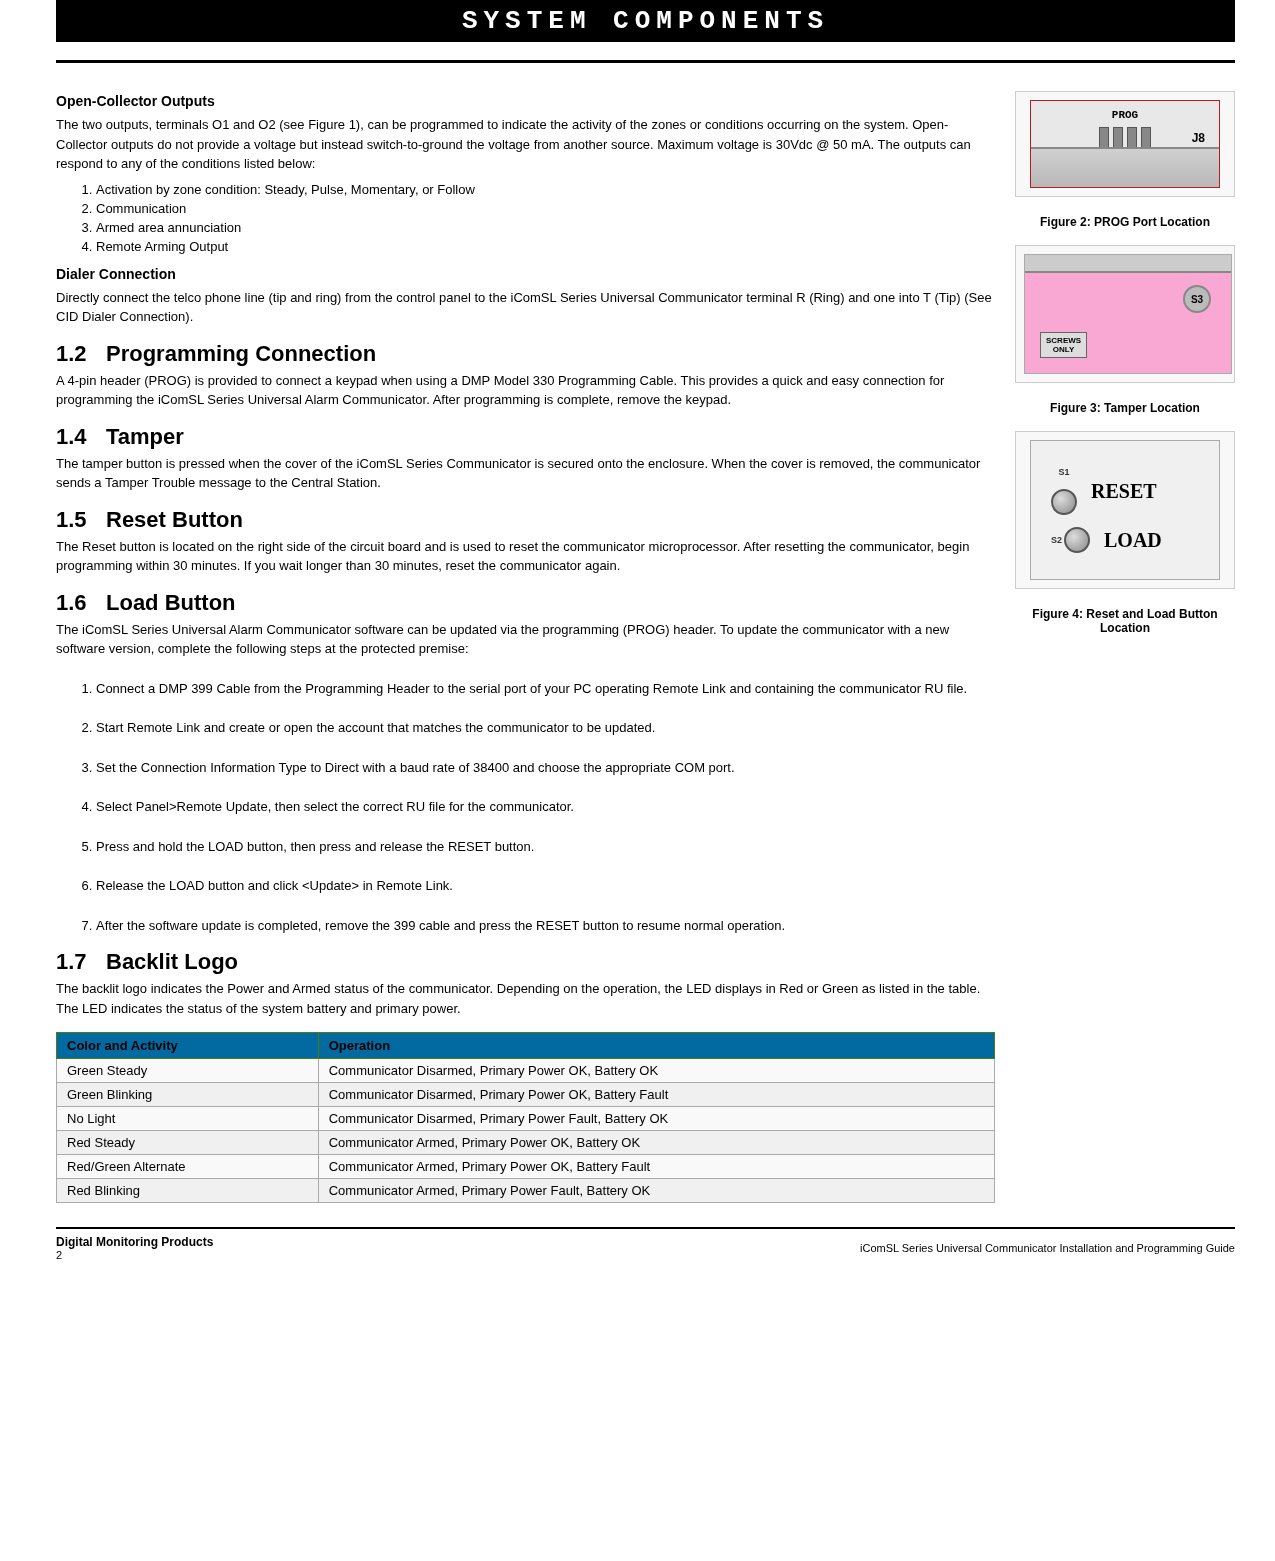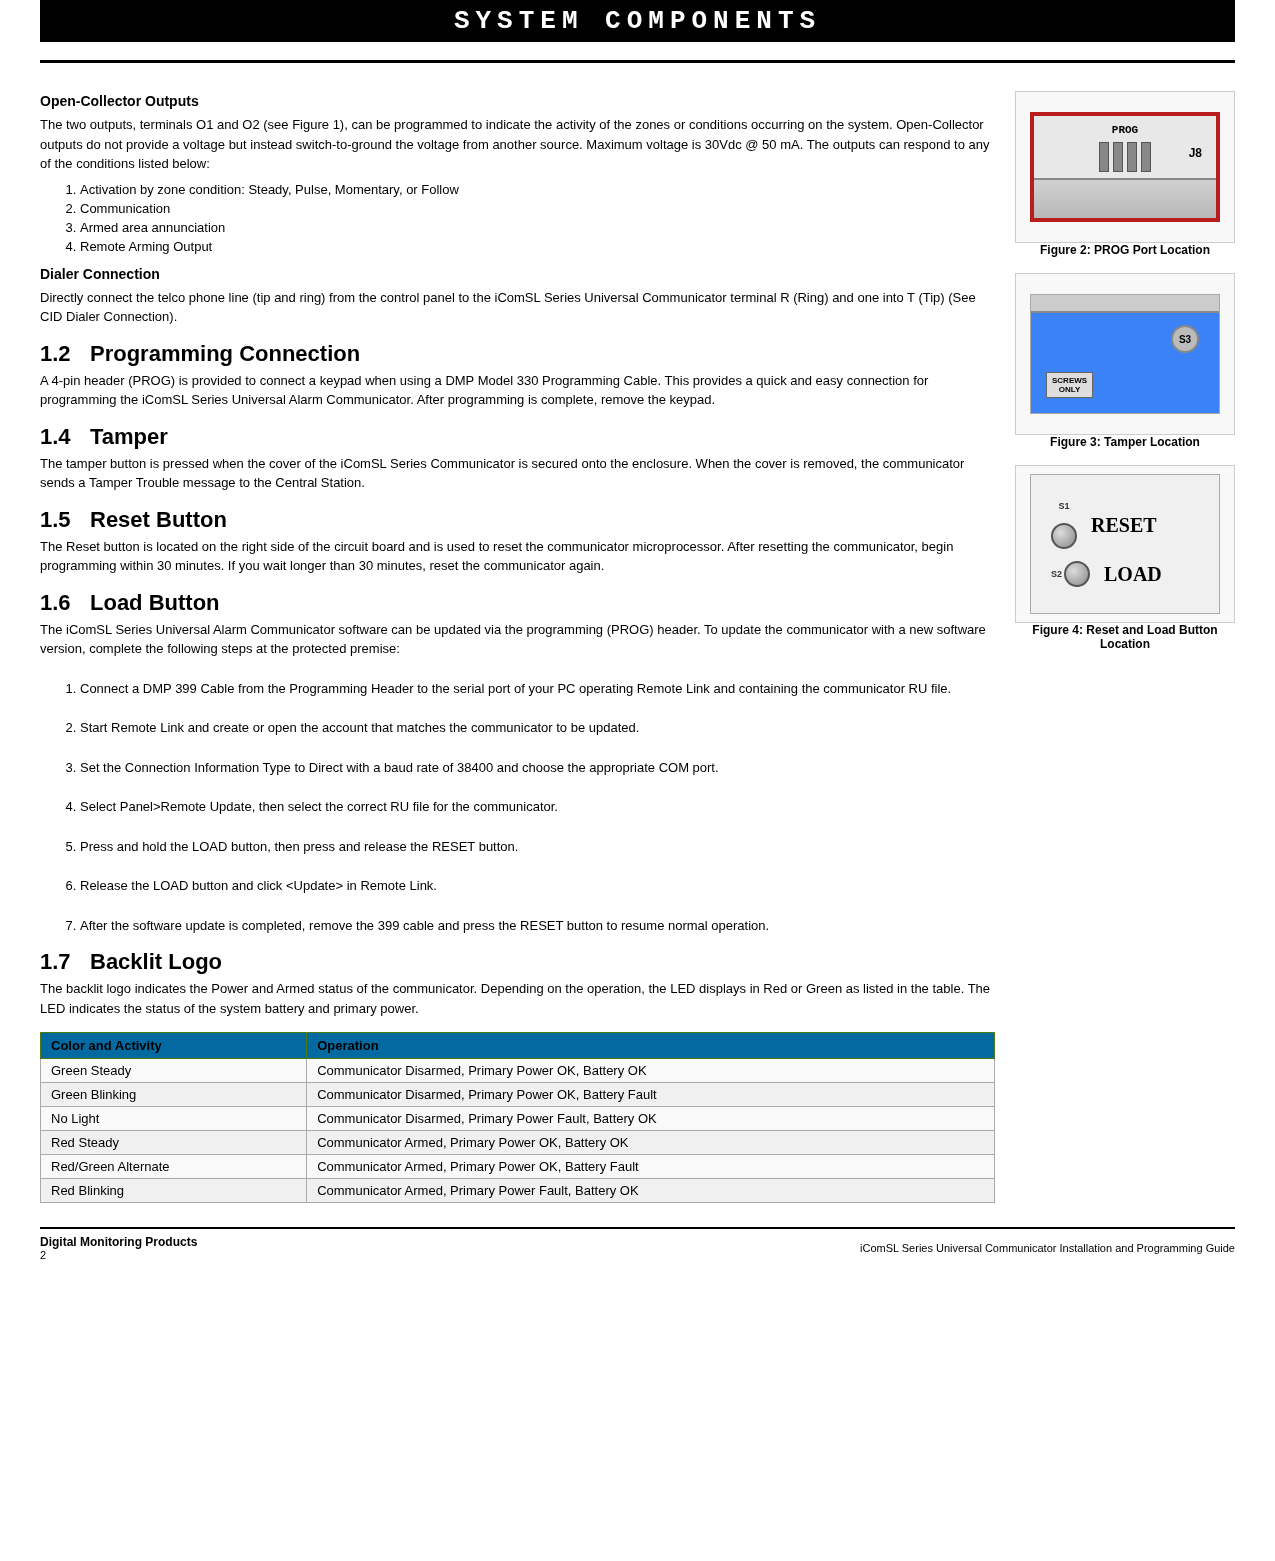--- a/index.html
+++ b/index.html
@@ -9,21 +9,21 @@
       background: #fff;
       color: #000;
       width: 1275px;
       min-height: 1561px;
       padding: 0;
     }
 
     .page-wrapper {
       width: 1275px;
       min-height: 1561px;
-      padding: 0 40px 30px 40px;
+      padding: 0 40px 30px 56px;
       position: relative;
     }
 
     
     .page-header {
       background: #000;
       text-align: center;
       padding: 6px 0;
       margin-bottom: 18px;
     }
@@ -103,31 +103,31 @@
       border: 1px solid #ccc;
       padding: 8px;
       background: #f8f8f8;
       text-align: center;
     }
 
     .figure-caption {
       font-size: 12px;
       font-weight: bold;
       text-align: center;
-      margin-top: 0;
+      margin-top: 18px;
     }
 
     
     .prog-port-diagram {
       background: #e8e8e8;
       width: 190px;
-      height: 110px;
-      margin: 12px auto;
+      height: 88px;
+      margin: 0 auto;
       position: relative;
-      border: 4px solid #b91c1c;
+      border: 1px solid #b91c1c;
       overflow: hidden;
     }
 
     .prog-label {
       position: absolute;
       top: 8px;
       left: 50%;
       transform: translateX(-50%);
       font-size: 11px;
       font-weight: bold;
@@ -163,24 +163,24 @@
       bottom: 0;
       left: 0;
       right: 0;
       height: 40px;
       background: linear-gradient(#d0d0d0, #b8b8b8);
       border-top: 2px solid #888;
     }
 
     
     .tamper-diagram {
-      background: #3b82f6;
-      width: 190px;
+      background: #f9a8d4;
+      width: 208px;
       height: 120px;
-      margin: 12px auto;
+      margin: 0 auto;
       position: relative;
       border: 1px solid #aaa;
       overflow: hidden;
     }
 
     .s3-button {
       position: absolute;
       right: 20px;
       top: 30px;
       width: 28px;

